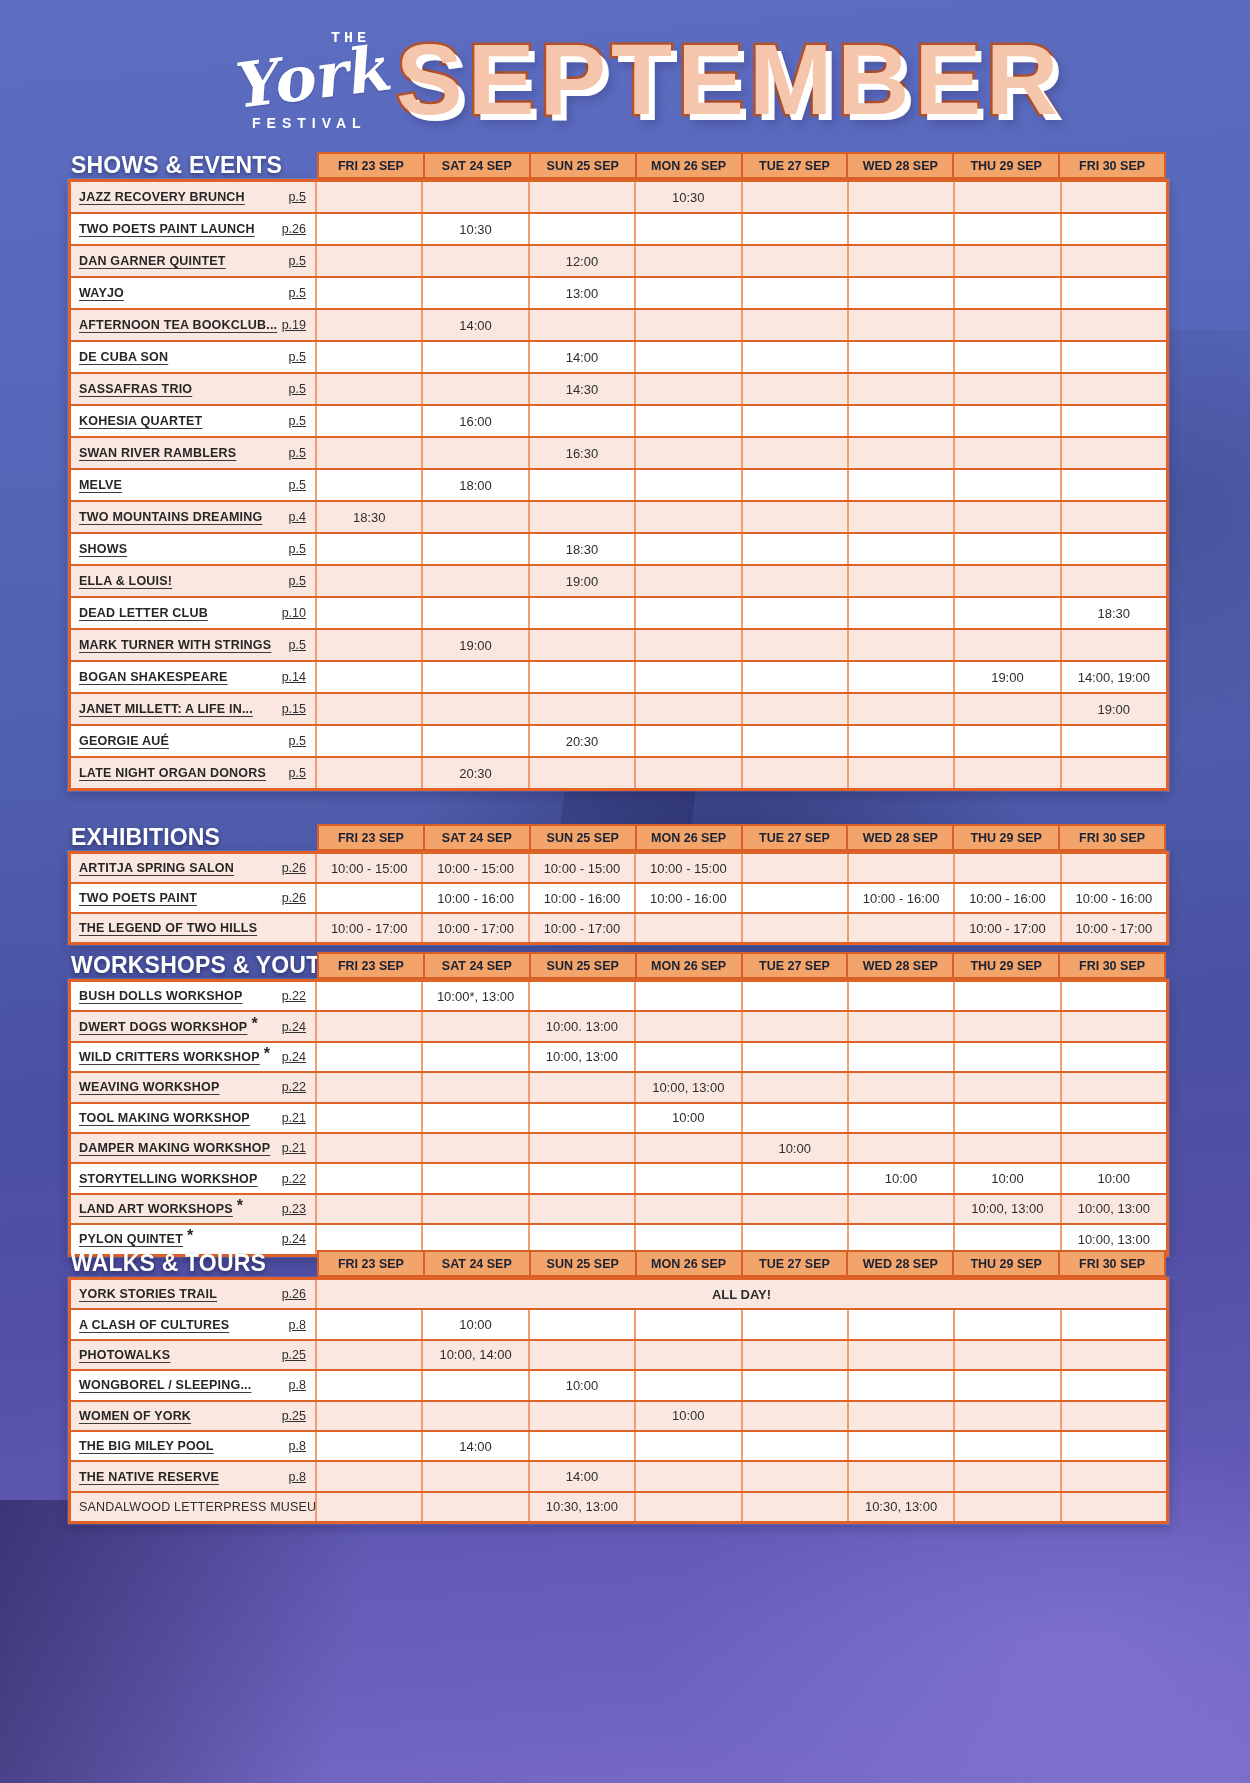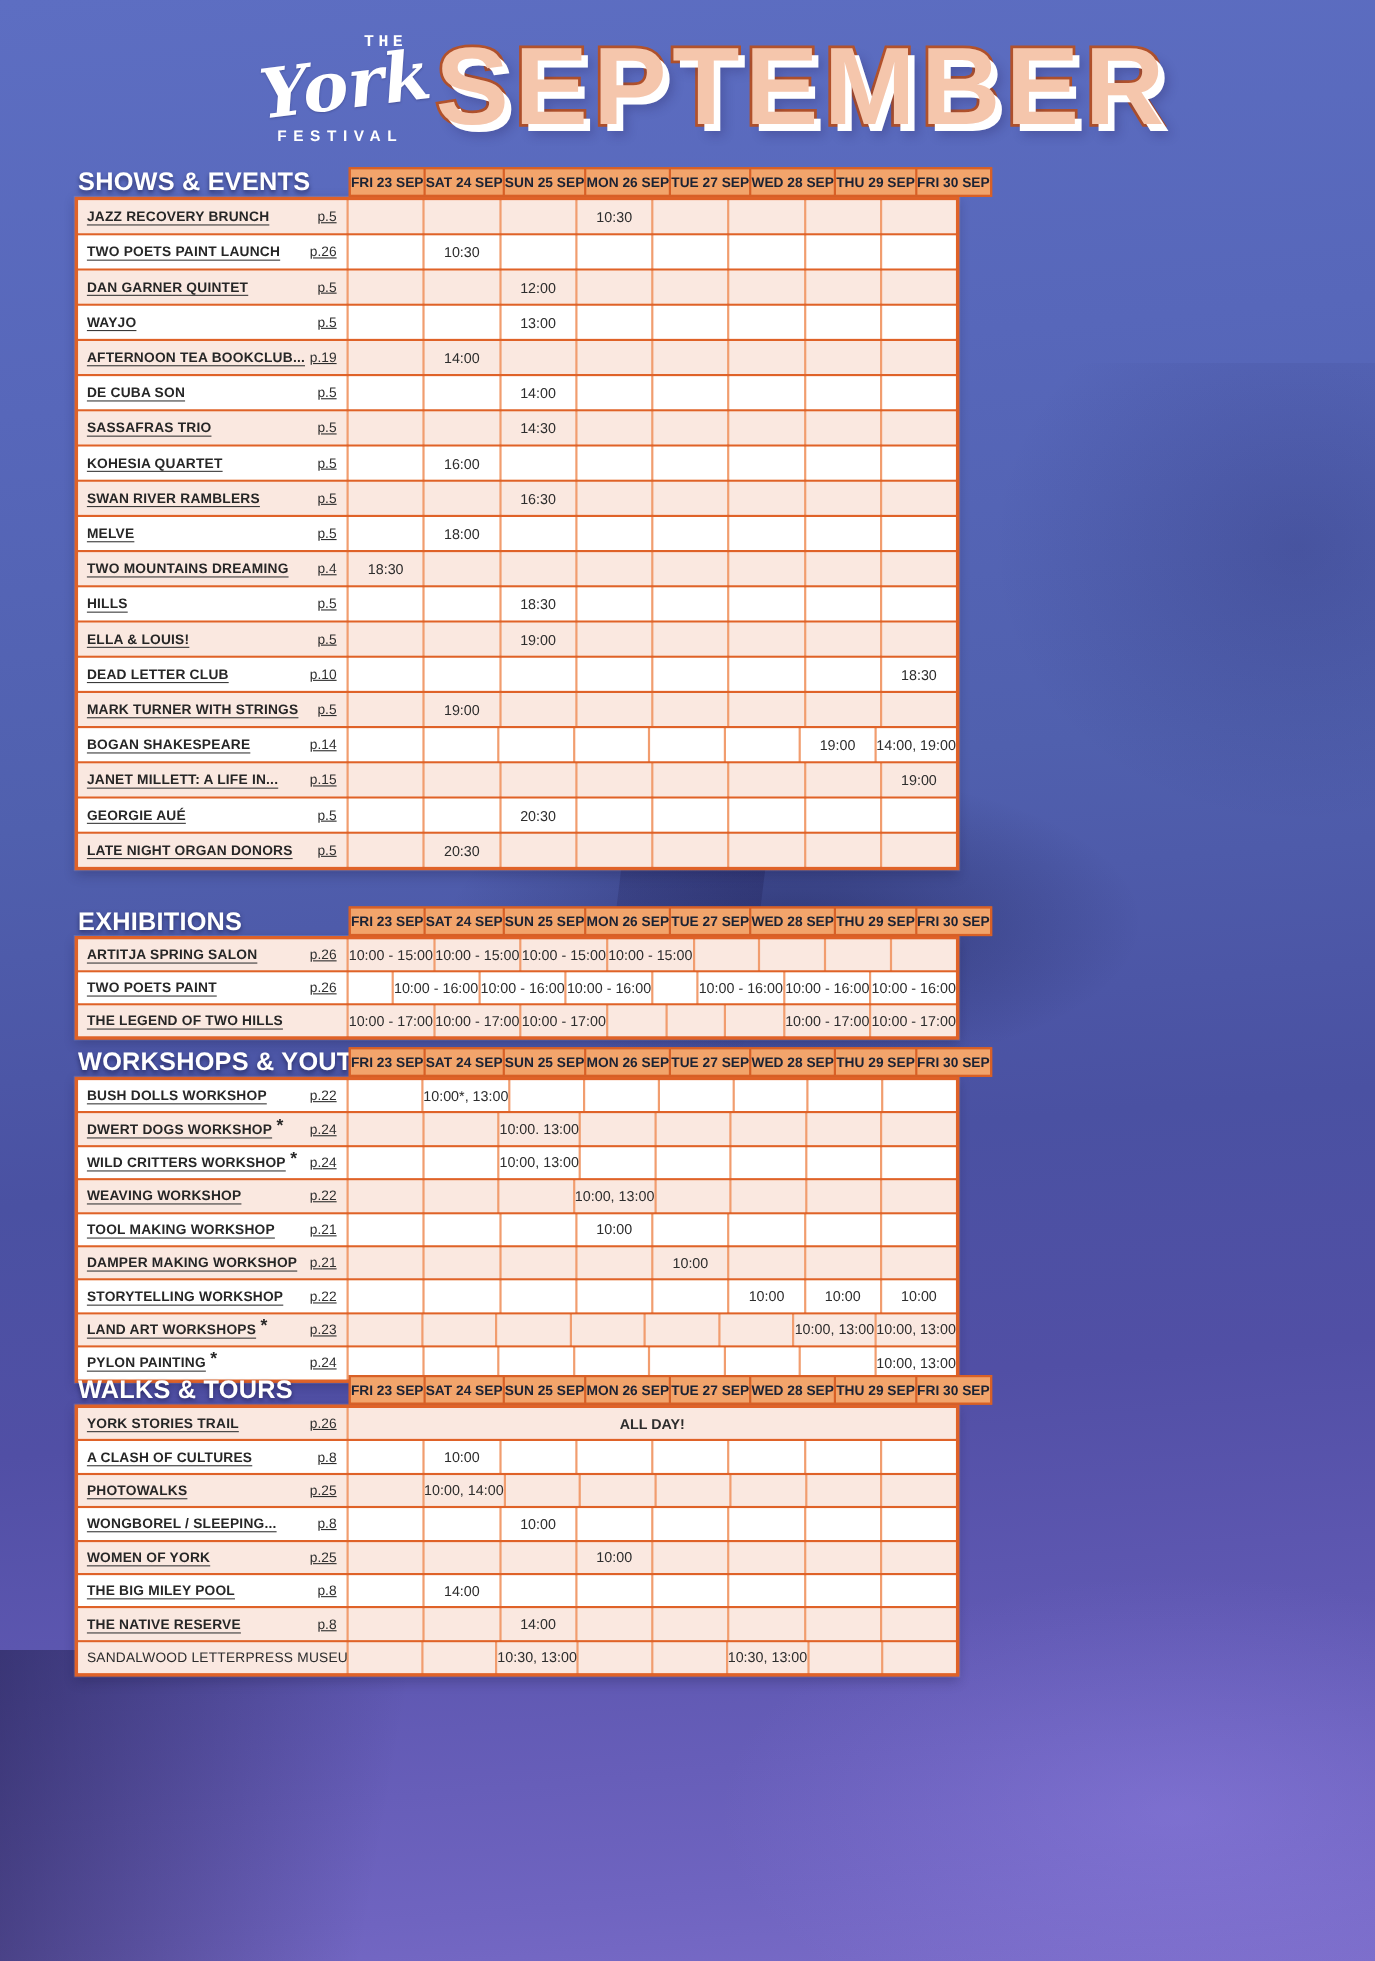--- a/index.html
+++ b/index.html
@@ -21,21 +21,21 @@
   .logo-york{font-family:"DejaVu Serif",serif;font-style:italic;font-weight:700;font-size:62px;line-height:60px;transform:rotate(-7deg);margin-left:8px;text-shadow:0 1px 2px rgba(20,20,60,.25);}
   .logo-festival{font-size:14px;font-weight:700;letter-spacing:6px;margin-left:24px;margin-top:8px;}
   .month{
     position:absolute;left:396px;top:22px;width:680px;
     font-size:100px;font-weight:900;letter-spacing:5px;white-space:nowrap;
     color:#f5c6ac;-webkit-text-stroke:5px #b2522c;paint-order:stroke fill;
     text-shadow:6px 6px 0 #ffffff,9px 10px 10px rgba(30,25,80,.25);
   }
 
   
-  .section{position:absolute;left:68px;width:804px;}
+  .section{position:absolute;left:68px;width:1101px;}
   .sec-0{top:152px;} .sec-1{top:824px;} .sec-2{top:952px;} .sec-3{top:1250px;}
   .hdr{display:grid;grid-template-columns:244px 1fr;gap:2px;padding:0 3px;height:27px;}
   .sec-title{color:#fff;font-weight:700;font-size:23px;letter-spacing:.2px;white-space:nowrap;display:flex;align-items:center;text-shadow:0 2px 4px rgba(10,10,45,.5);}
   .hdr-days{display:grid;grid-template-columns:repeat(8,1fr);gap:2px;background:#d86026;border:2px solid #d86026;}
   .day-cell{background:#f2a46b;display:flex;align-items:center;justify-content:center;font-size:12.5px;font-weight:700;color:#1b2233;white-space:nowrap;}
   .tbody{border:3px solid #df6228;background:#df6228;display:flex;flex-direction:column;gap:2px;box-shadow:0 0 0 1px rgba(255,255,255,.12),0 4px 10px rgba(20,20,60,.28);}
   .row{display:grid;grid-template-columns:244px repeat(8,1fr);gap:2px;background:#f19d6f;}
   .sec-0 .row{height:30px;} .sec-1 .row{height:28px;} .sec-2 .row{height:28.4px;} .sec-3 .row{height:28.4px;}
   .cell{display:flex;align-items:center;justify-content:center;font-size:13px;color:#2d2d2d;white-space:nowrap;}
   .pink .cell{background:#fae8e0;} .white .cell{background:#ffffff;}
@@ -227,21 +227,21 @@
           <div class="cell time-cell"></div>
           <div class="cell time-cell"></div>
           <div class="cell time-cell"></div>
           <div class="cell time-cell"></div>
           <div class="cell time-cell"></div>
           <div class="cell time-cell"></div>
           <div class="cell time-cell"></div>
         </div>
         <div class="row white">
           <div class="cell name-cell">
-            <div class="ev-name">HILLS</div>
+            <div class="ev-name">SHOWS</div>
             <div class="ev-page">p.5</div>
           </div>
           <div class="cell time-cell"></div>
           <div class="cell time-cell"></div>
           <div class="cell time-cell">18:30</div>
           <div class="cell time-cell"></div>
           <div class="cell time-cell"></div>
           <div class="cell time-cell"></div>
           <div class="cell time-cell"></div>
           <div class="cell time-cell"></div>
@@ -529,21 +529,21 @@
           <div class="cell time-cell"></div>
           <div class="cell time-cell"></div>
           <div class="cell time-cell"></div>
           <div class="cell time-cell"></div>
           <div class="cell time-cell"></div>
           <div class="cell time-cell">10:00, 13:00</div>
           <div class="cell time-cell">10:00, 13:00</div>
         </div>
         <div class="row white">
           <div class="cell name-cell">
-            <div class="ev-name">PYLON PAINTING</div>
+            <div class="ev-name">PYLON QUINTET</div>
             <div class="ev-star">*</div>
             <div class="ev-page">p.24</div>
           </div>
           <div class="cell time-cell"></div>
           <div class="cell time-cell"></div>
           <div class="cell time-cell"></div>
           <div class="cell time-cell"></div>
           <div class="cell time-cell"></div>
           <div class="cell time-cell"></div>
           <div class="cell time-cell"></div>

